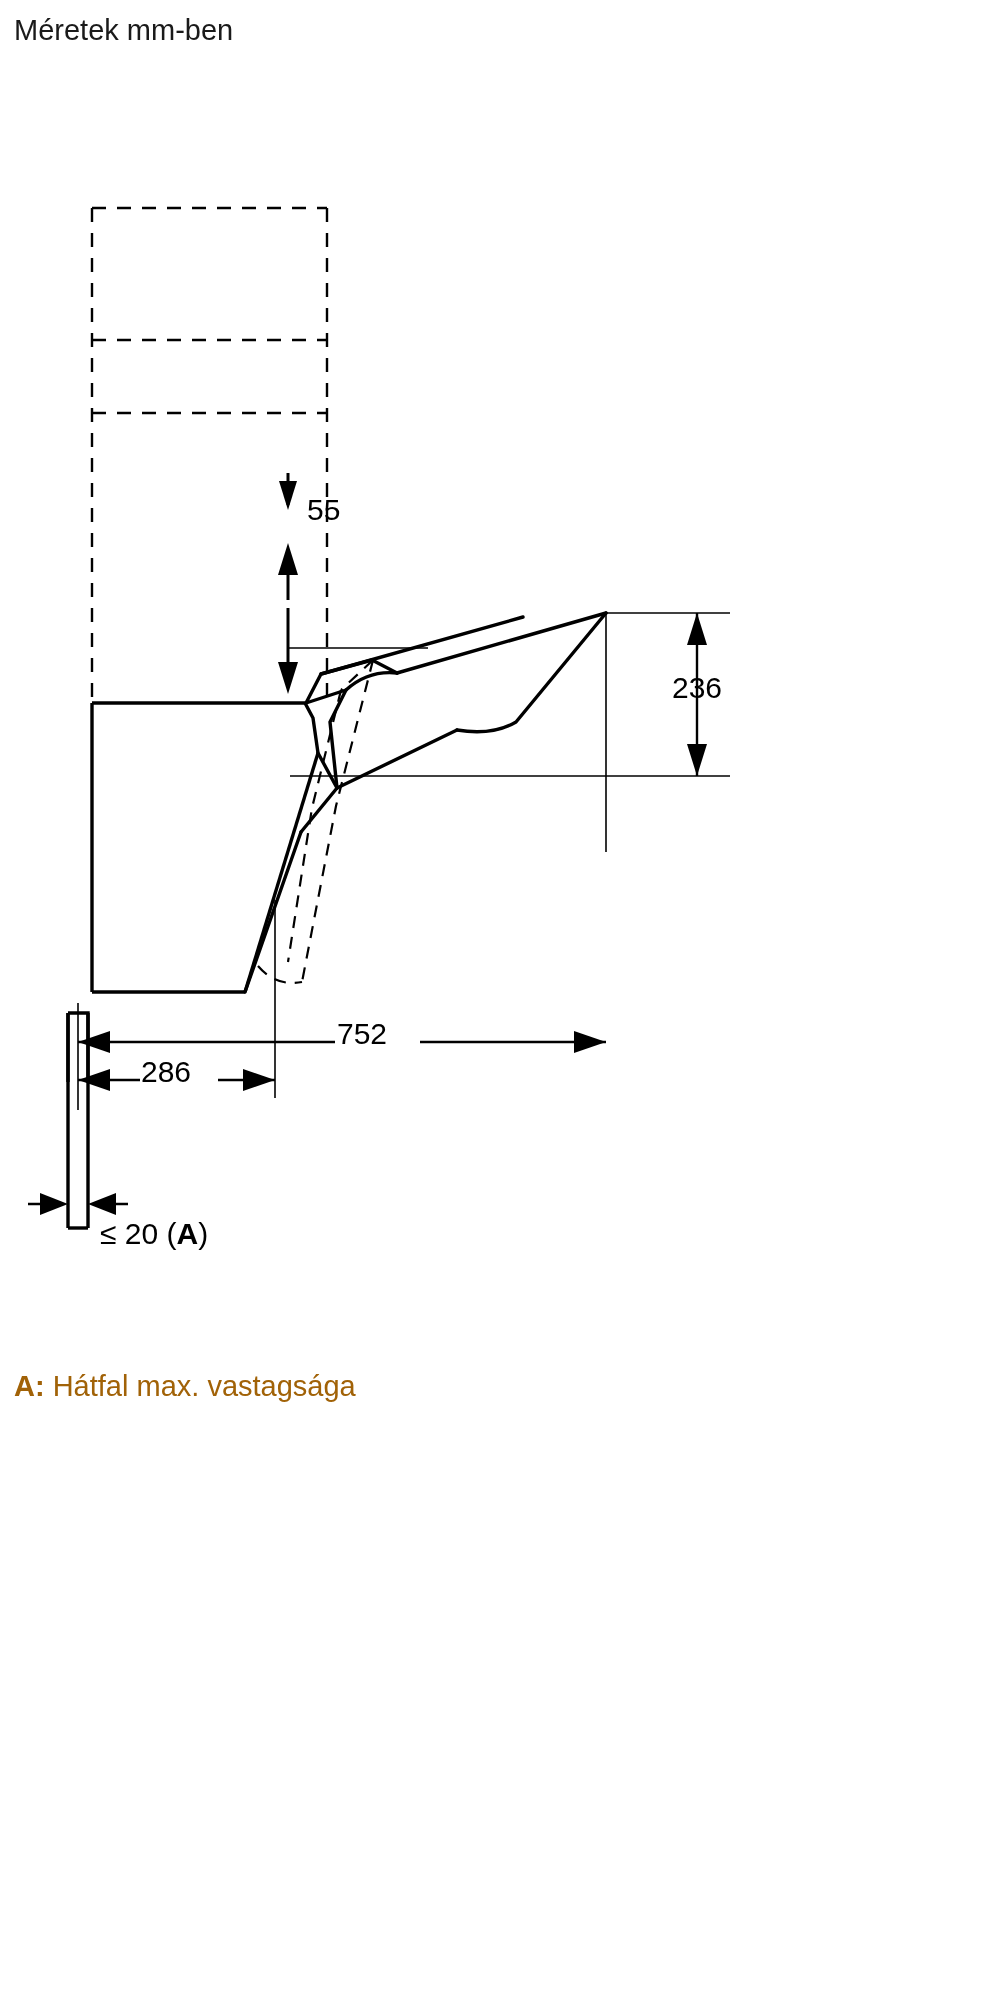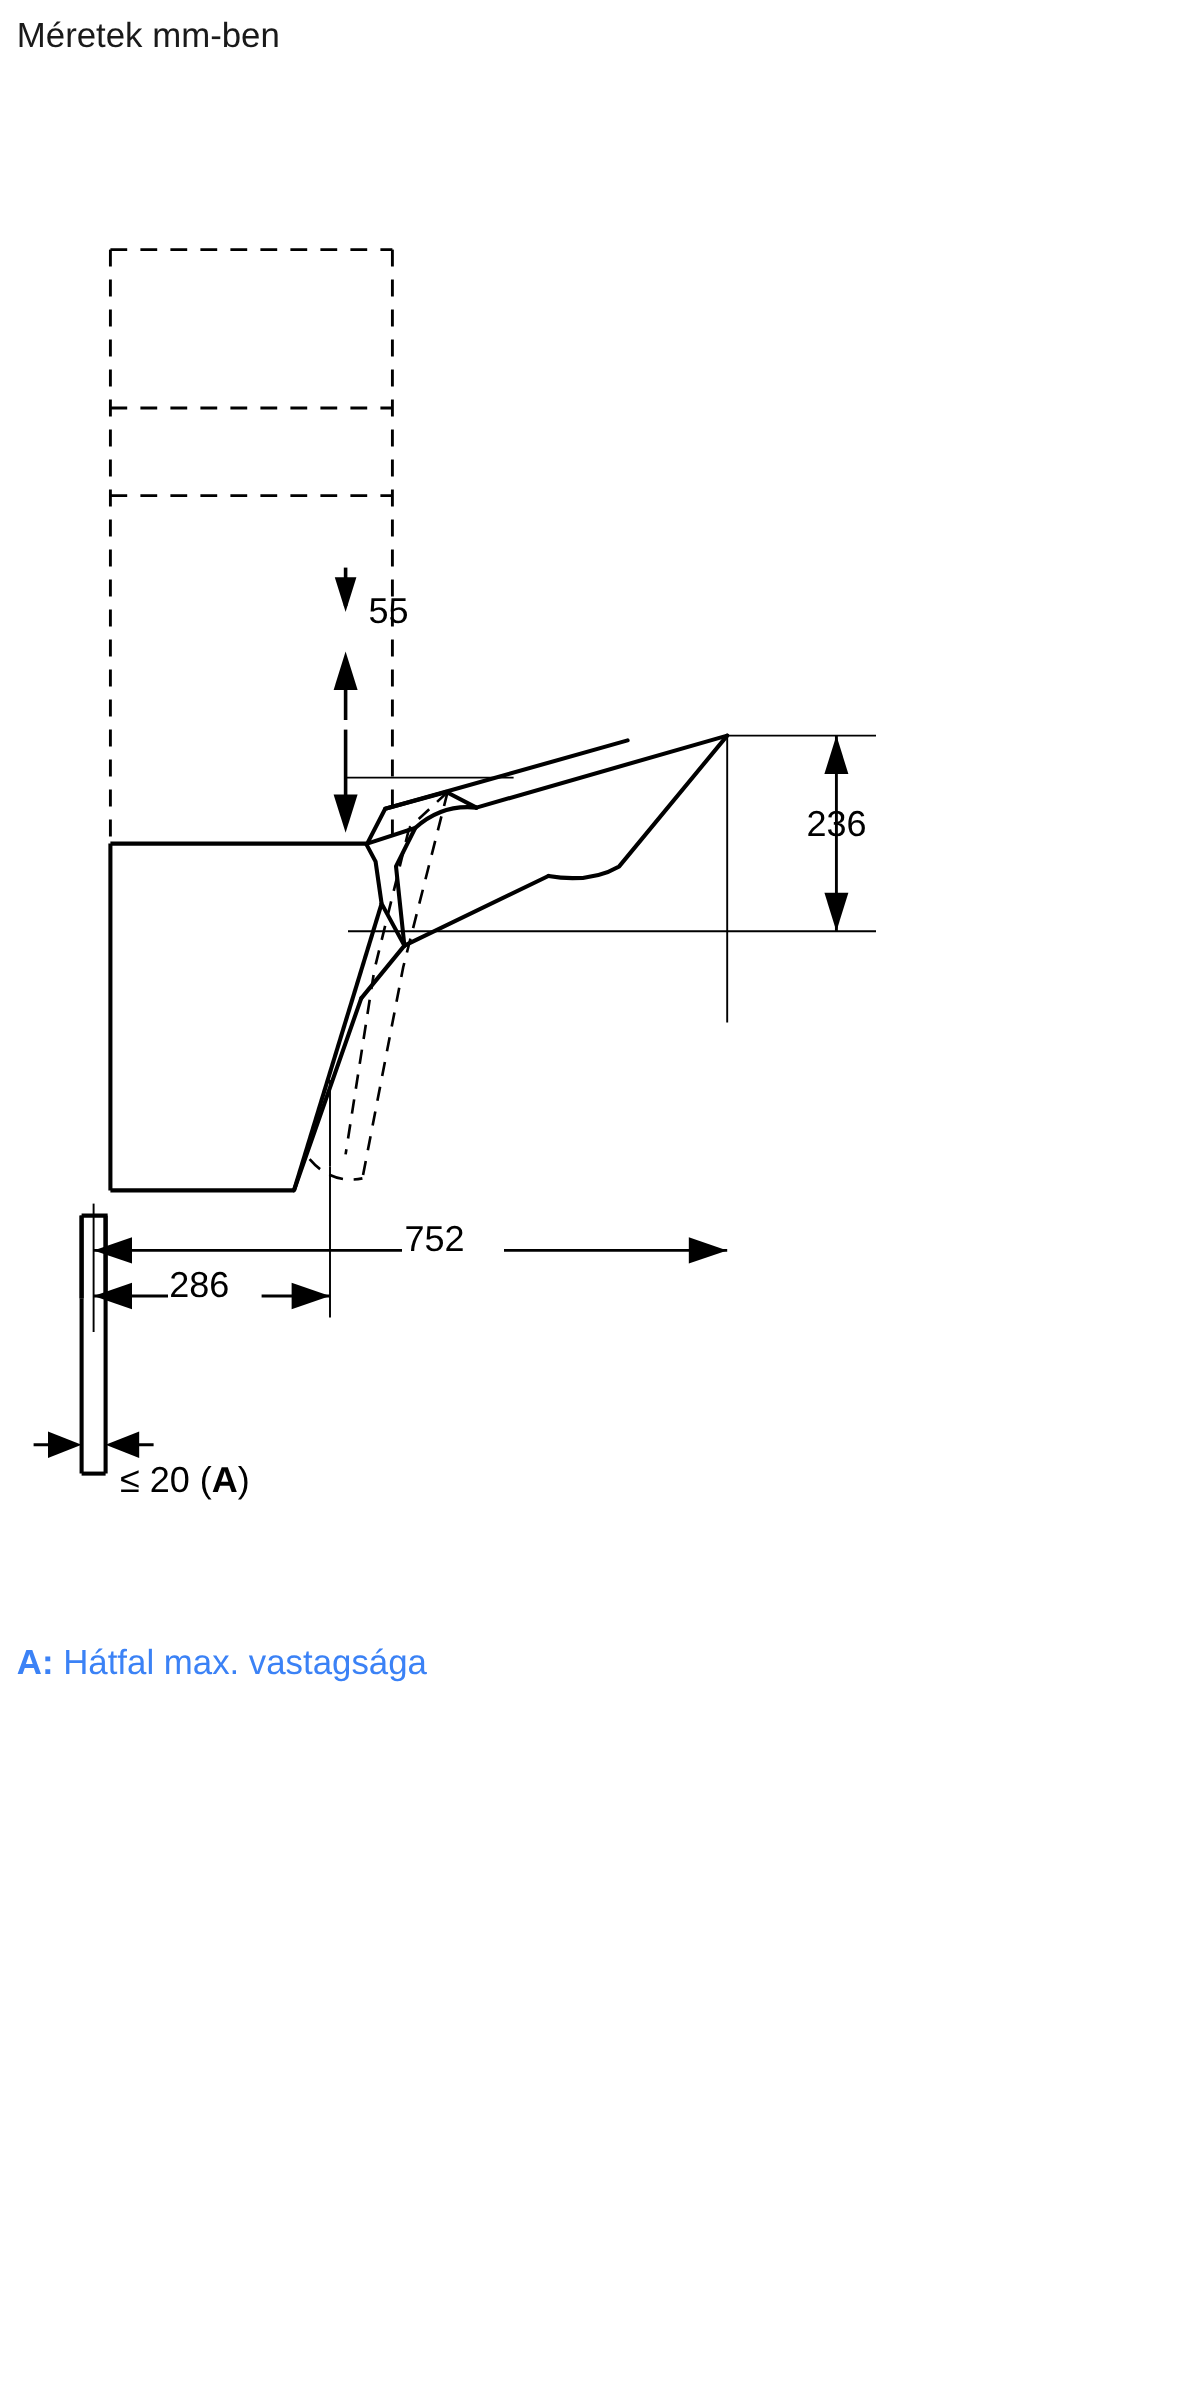--- a/index.html
+++ b/index.html
@@ -9,21 +9,21 @@
     color:#000000;position:relative;overflow:hidden;
   }
   #stage{position:absolute;left:0;top:0;width:976px;height:2000px;}
   .title{
     position:absolute;left:14px;top:12px;
     font-size:29px;line-height:36px;color:#1a1a1a;
     white-space:nowrap;
   }
   .footnote{
     position:absolute;left:14px;top:1368px;
-    font-size:29px;line-height:36px;color:#3b82f6;
+    font-size:29px;line-height:36px;color:#a16207;
     white-space:nowrap;
   }
   .footnote b{font-weight:bold;}
   svg{position:absolute;left:0;top:0;}
   .dimtext{
     font-family:"Liberation Sans", sans-serif;
     font-size:30px;fill:#000000;
   }
   .dimtext-b{
     font-family:"Liberation Sans", sans-serif;

